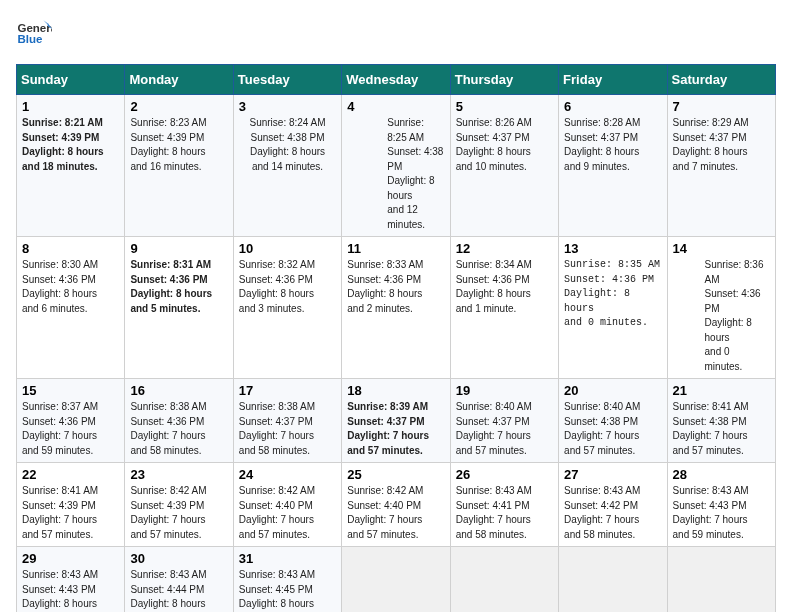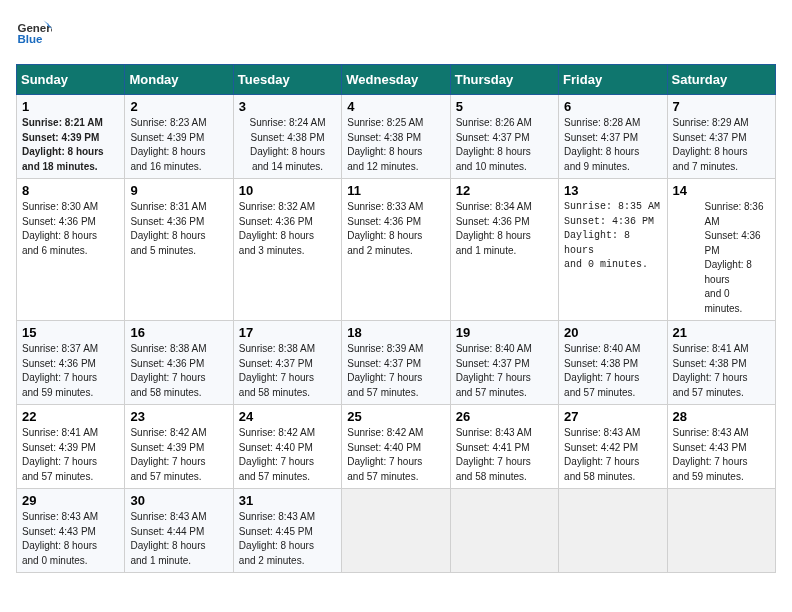--- a/index.html
+++ b/index.html
@@ -125,21 +125,21 @@
         </td>
         <td>
           <span class="day-num">3</span>
           <div class="day-info" style="white-space: pre-line; text-align: center;">Sunrise: 8:24 AM
 Sunset: 4:38 PM
 Daylight: 8 hours
 and 14 minutes.</div>
         </td>
         <td>
           <span class="day-num">4</span>
-          <div class="day-info" style="white-space: pre-line;">Sunrise: 8:25 AM
+          <div class="day-info" style="white-space: pre-line; margin-left: 40px;">Sunrise: 8:25 AM
 Sunset: 4:38 PM
 Daylight: 8 hours
 and 12 minutes.</div>
         </td>
         <td>
           <span class="day-num">5</span>
           <div class="day-info" style="white-space: pre-line;">Sunrise: 8:26 AM
 Sunset: 4:37 PM
 Daylight: 8 hours
 and 10 minutes.</div>
@@ -162,21 +162,21 @@
       <tr>
         <td>
           <span class="day-num">8</span>
           <div class="day-info" style="white-space: pre-line;">Sunrise: 8:30 AM
 Sunset: 4:36 PM
 Daylight: 8 hours
 and 6 minutes.</div>
         </td>
         <td>
           <span class="day-num">9</span>
-          <div class="day-info" style="white-space: pre-line;">Sunrise: 8:31 AM
+          <div class="day-info" style="white-space: pre-line; font-weight: bold;">Sunrise: 8:31 AM
 Sunset: 4:36 PM
 Daylight: 8 hours
 and 5 minutes.</div>
         </td>
         <td>
           <span class="day-num">10</span>
           <div class="day-info" style="white-space: pre-line;">Sunrise: 8:32 AM
 Sunset: 4:36 PM
 Daylight: 8 hours
 and 3 minutes.</div>
@@ -227,21 +227,21 @@
         </td>
         <td>
           <span class="day-num">17</span>
           <div class="day-info" style="white-space: pre-line;">Sunrise: 8:38 AM
 Sunset: 4:37 PM
 Daylight: 7 hours
 and 58 minutes.</div>
         </td>
         <td>
           <span class="day-num">18</span>
-          <div class="day-info" style="white-space: pre-line;">Sunrise: 8:39 AM
+          <div class="day-info" style="white-space: pre-line; font-weight: bold;">Sunrise: 8:39 AM
 Sunset: 4:37 PM
 Daylight: 7 hours
 and 57 minutes.</div>
         </td>
         <td>
           <span class="day-num">19</span>
           <div class="day-info" style="white-space: pre-line;">Sunrise: 8:40 AM
 Sunset: 4:37 PM
 Daylight: 7 hours
 and 57 minutes.</div>

